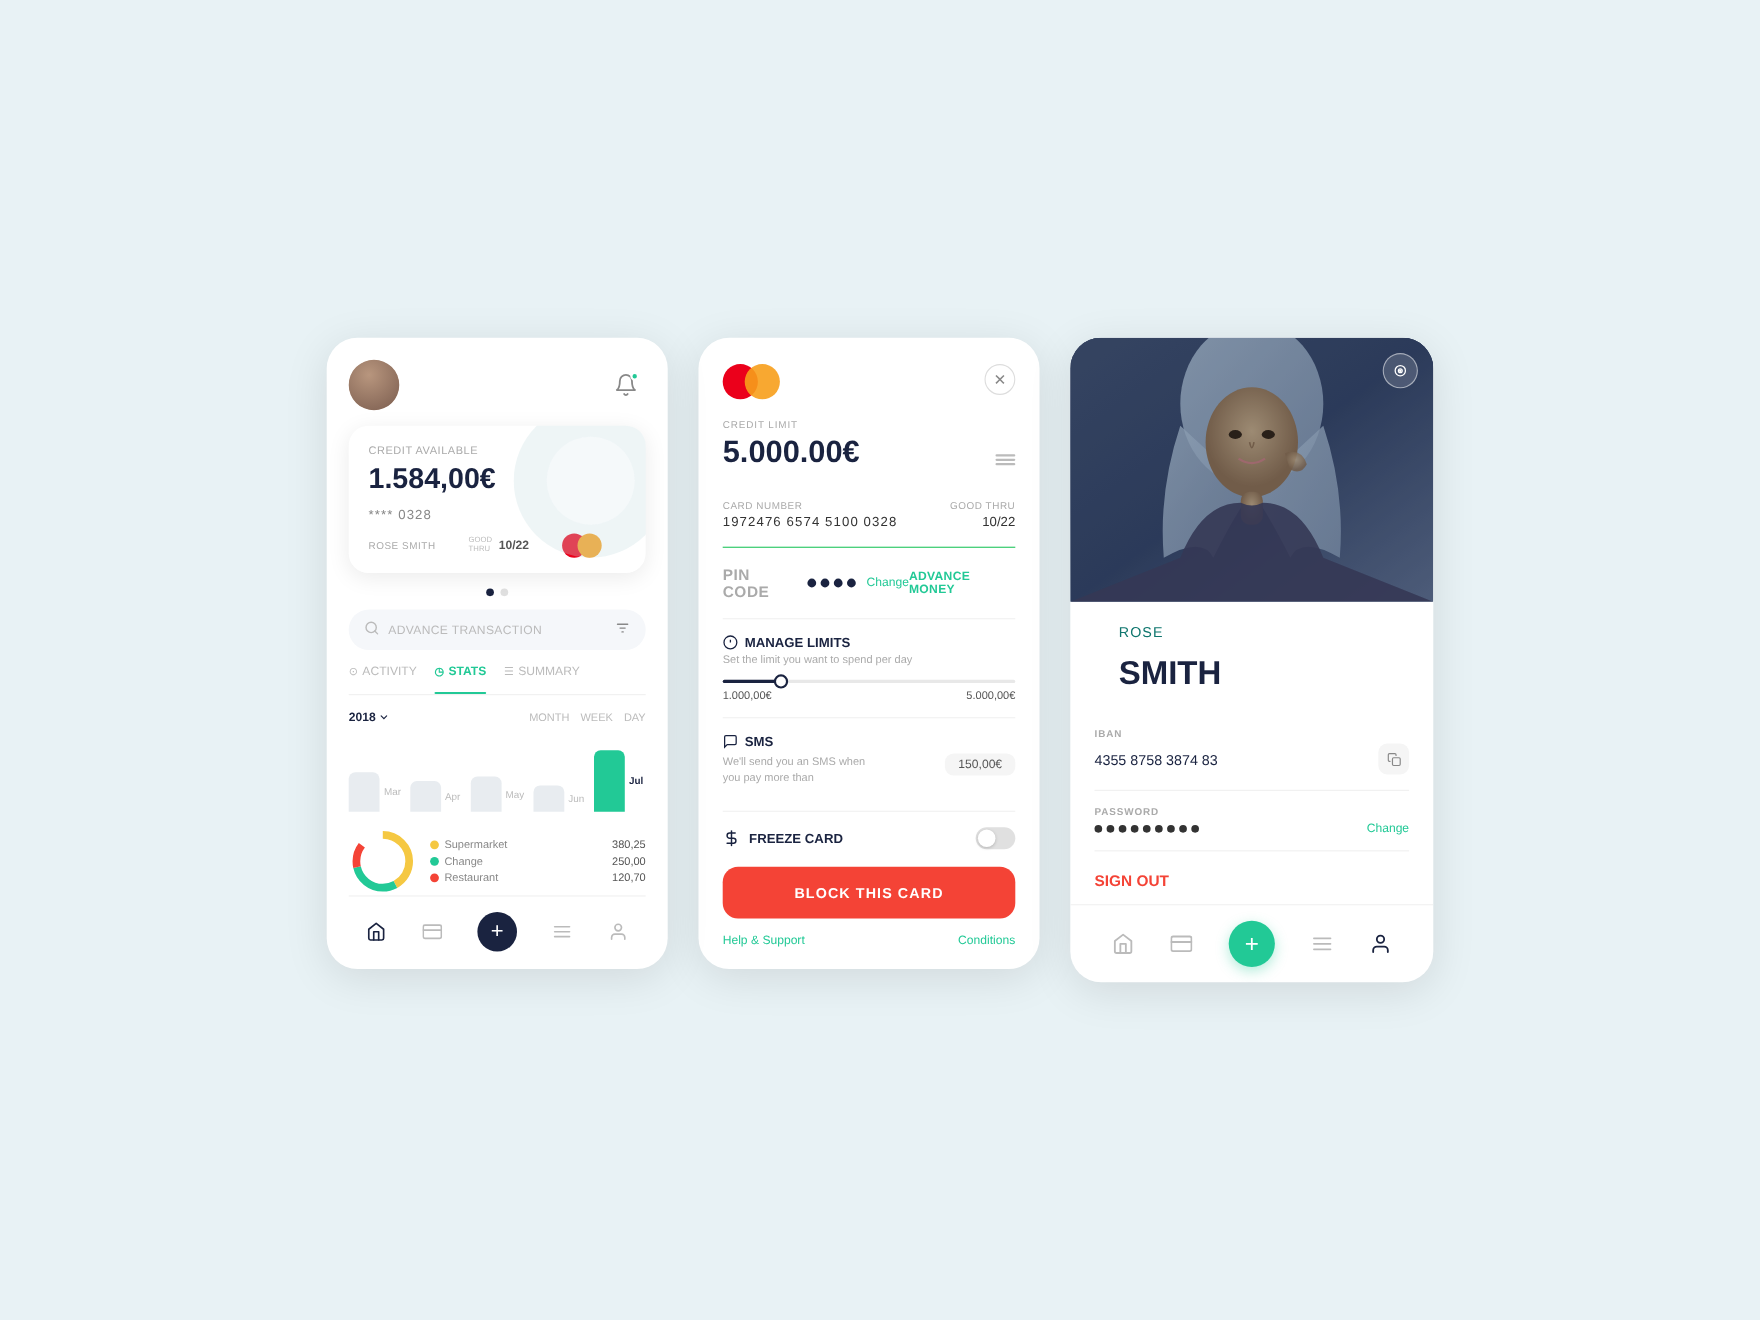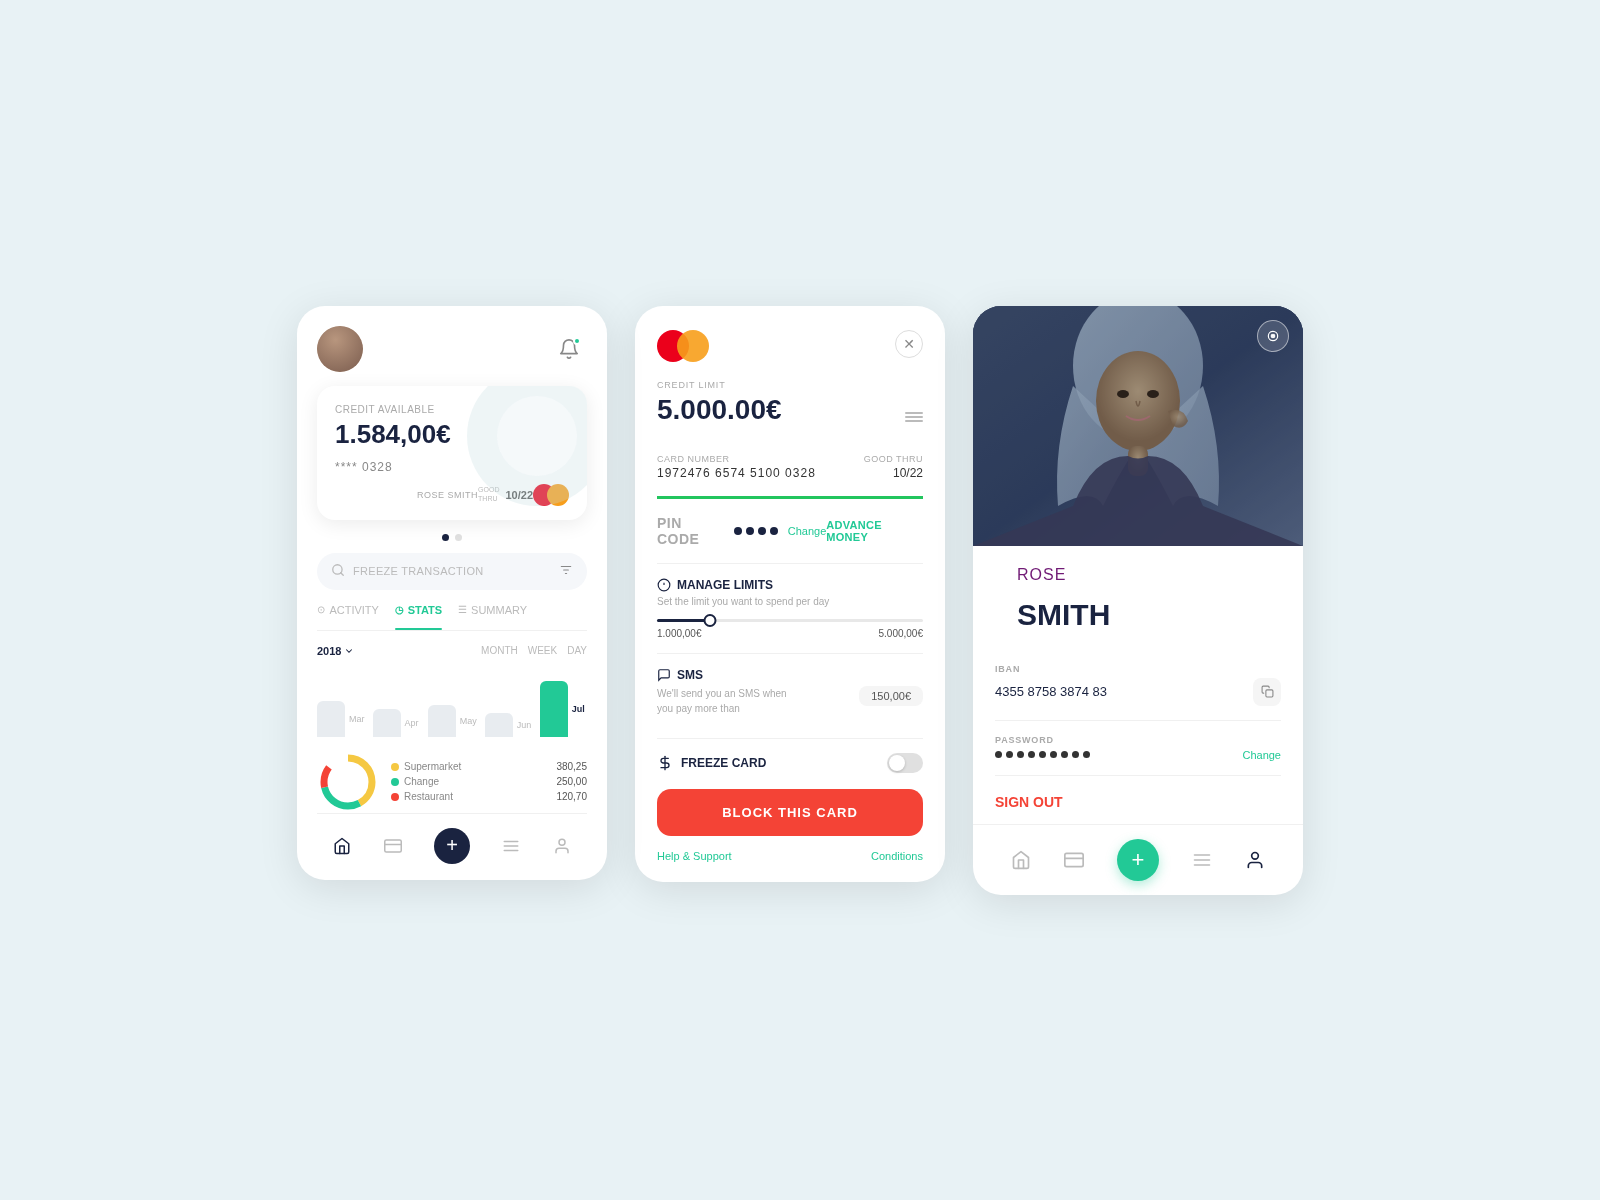--- a/index.html
+++ b/index.html
@@ -92,22 +92,23 @@
       margin-bottom: 10px;
     }
     .card-number-mask {
       font-size: 12px;
       color: #888;
       margin-bottom: 10px;
       letter-spacing: 1px;
     }
     .card-footer {
       display: flex;
-      justify-content: flex-end;
-      align-items: center;
+      justify-content: flex-start;
+      align-items: center;
+      gap: 30px;
     }
     .card-name {
       font-size: 9px;
       color: #aaa;
       text-transform: uppercase;
       letter-spacing: 0.5px;
     }
     .card-expiry-wrap {
       display: flex;
       align-items: center;
@@ -319,21 +320,21 @@
       font-weight: 700;
       color: #1a2340;
       margin-bottom: 14px;
     }
     .card-info-row {
       display: flex;
       justify-content: space-between;
       align-items: flex-start;
       margin-bottom: 16px;
       padding-bottom: 16px;
-      border-bottom: 3px solid #22c55e;
+      border-bottom: 1px solid #22c55e;
     }
     .card-info-left .ci-label {
       font-size: 9px; color: #aaa; text-transform: uppercase; letter-spacing: 0.5px; margin-bottom: 2px;
     }
     .card-info-left .ci-val {
       font-size: 12px; color: #333; font-weight: 500; letter-spacing: 1px;
     }
     .card-info-right { text-align: right; }
     .card-info-right .ci-label {
       font-size: 9px; color: #aaa; text-transform: uppercase; letter-spacing: 0.5px; margin-bottom: 2px;
@@ -519,22 +520,22 @@
       border: 1.5px solid rgba(255,255,255,0.5);
       display: flex; align-items: center; justify-content: center;
       color: #fff;
       font-size: 14px;
       cursor: pointer;
     }
     .profile-info {
       padding: 20px 22px 0;
     }
     .profile-first {
-      font-size: 16px;
-      color: #701a75;
+      font-size: 13px;
+      color: #0f766e;
       font-weight: 400;
       text-transform: uppercase;
       letter-spacing: 1px;
       margin-bottom: 14px;
     }
     .profile-last {
       font-size: 30px;
       font-weight: 700;
       color: #1a2340;
       margin-bottom: 18px;
@@ -644,21 +645,21 @@
       <div class="dot"></div>
     </div>
 
     <div class="search-bar">
       <span class="search-icon-svg">
         <svg width="14" height="14" viewBox="0 0 24 24" fill="none" stroke="#bbb" stroke-width="2.2" stroke-linecap="round">
           <circle cx="11" cy="11" r="8"></circle>
             <line x1="21" y1="21" x2="16.65" y2="16.65"></line>
         </svg>
       </span>
-      <div class="search-input-fake">FREEZE TRANSACTION</div>
+      <div class="search-input-fake">ADVANCE TRANSACTION</div>
       <span class="filter-icon">
         <svg width="14" height="14" viewBox="0 0 24 24" fill="none" stroke="#888" stroke-width="2" stroke-linecap="round">
           <line x1="4" y1="6" x2="20" y2="6"></line>
             <line x1="8" y1="12" x2="16" y2="12"></line>
             <line x1="11" y1="18" x2="13" y2="18"></line>
         </svg>
       </span>
     </div>
 
     <div class="tabs">

